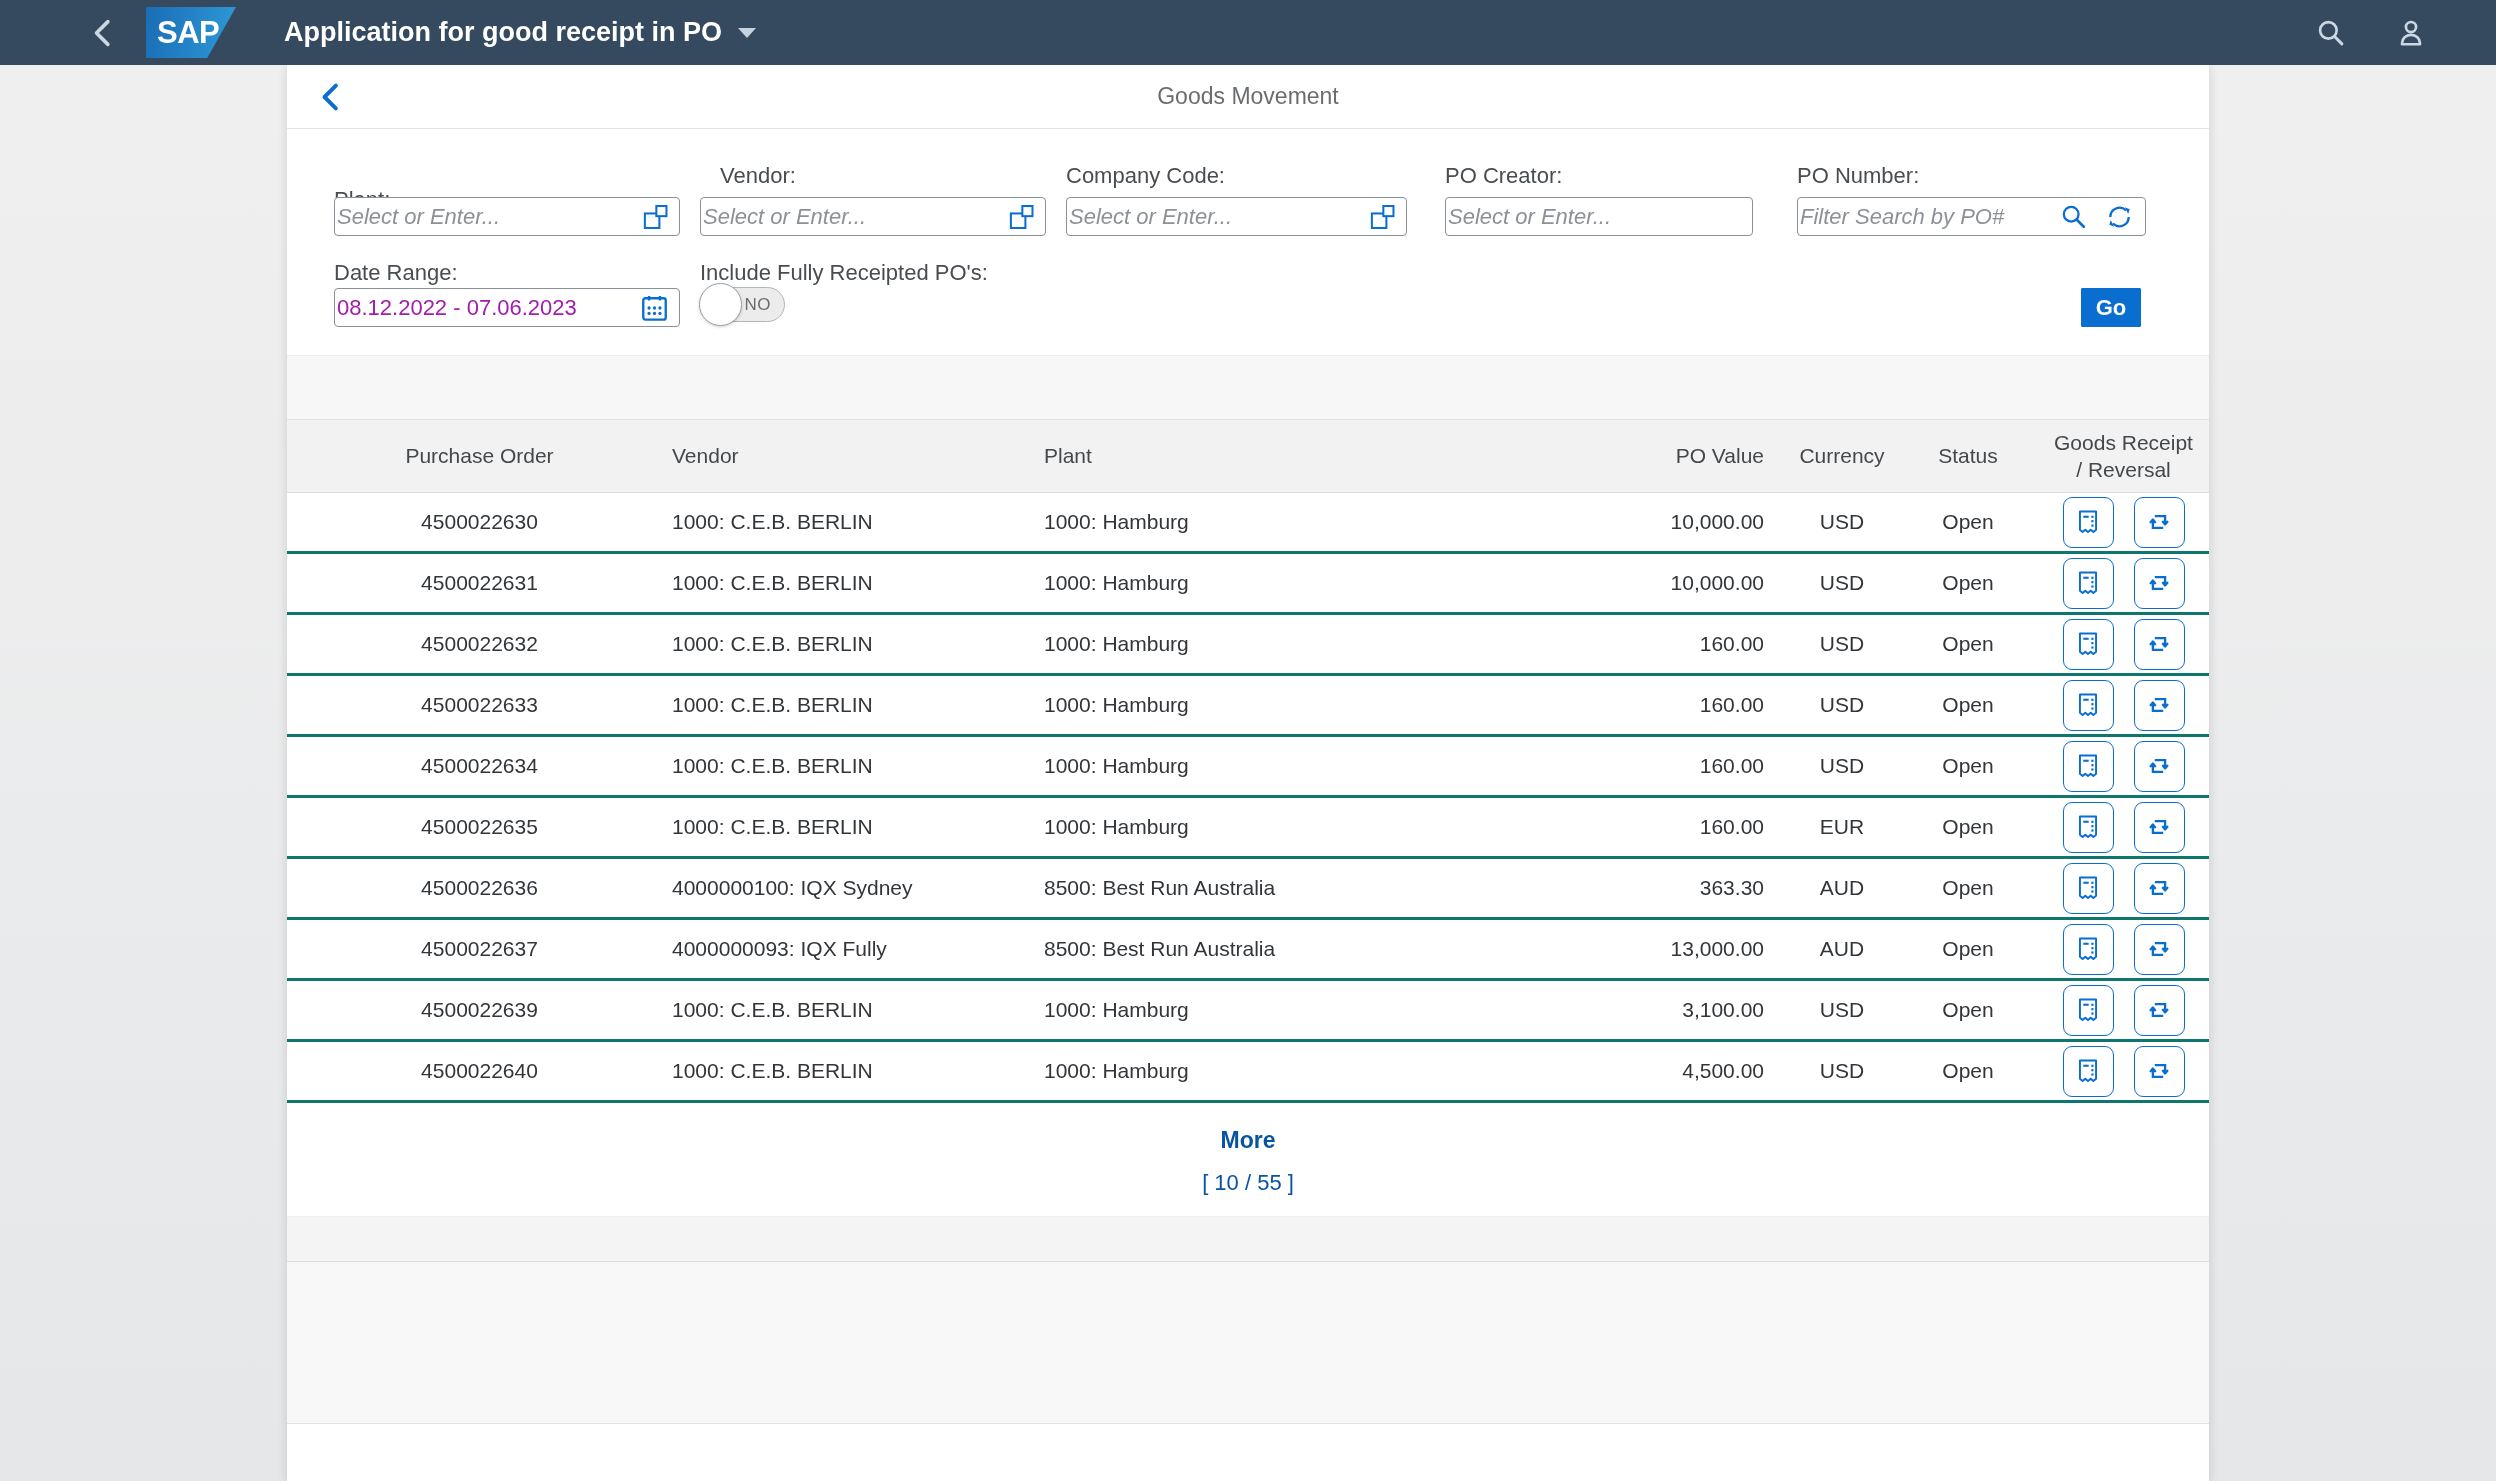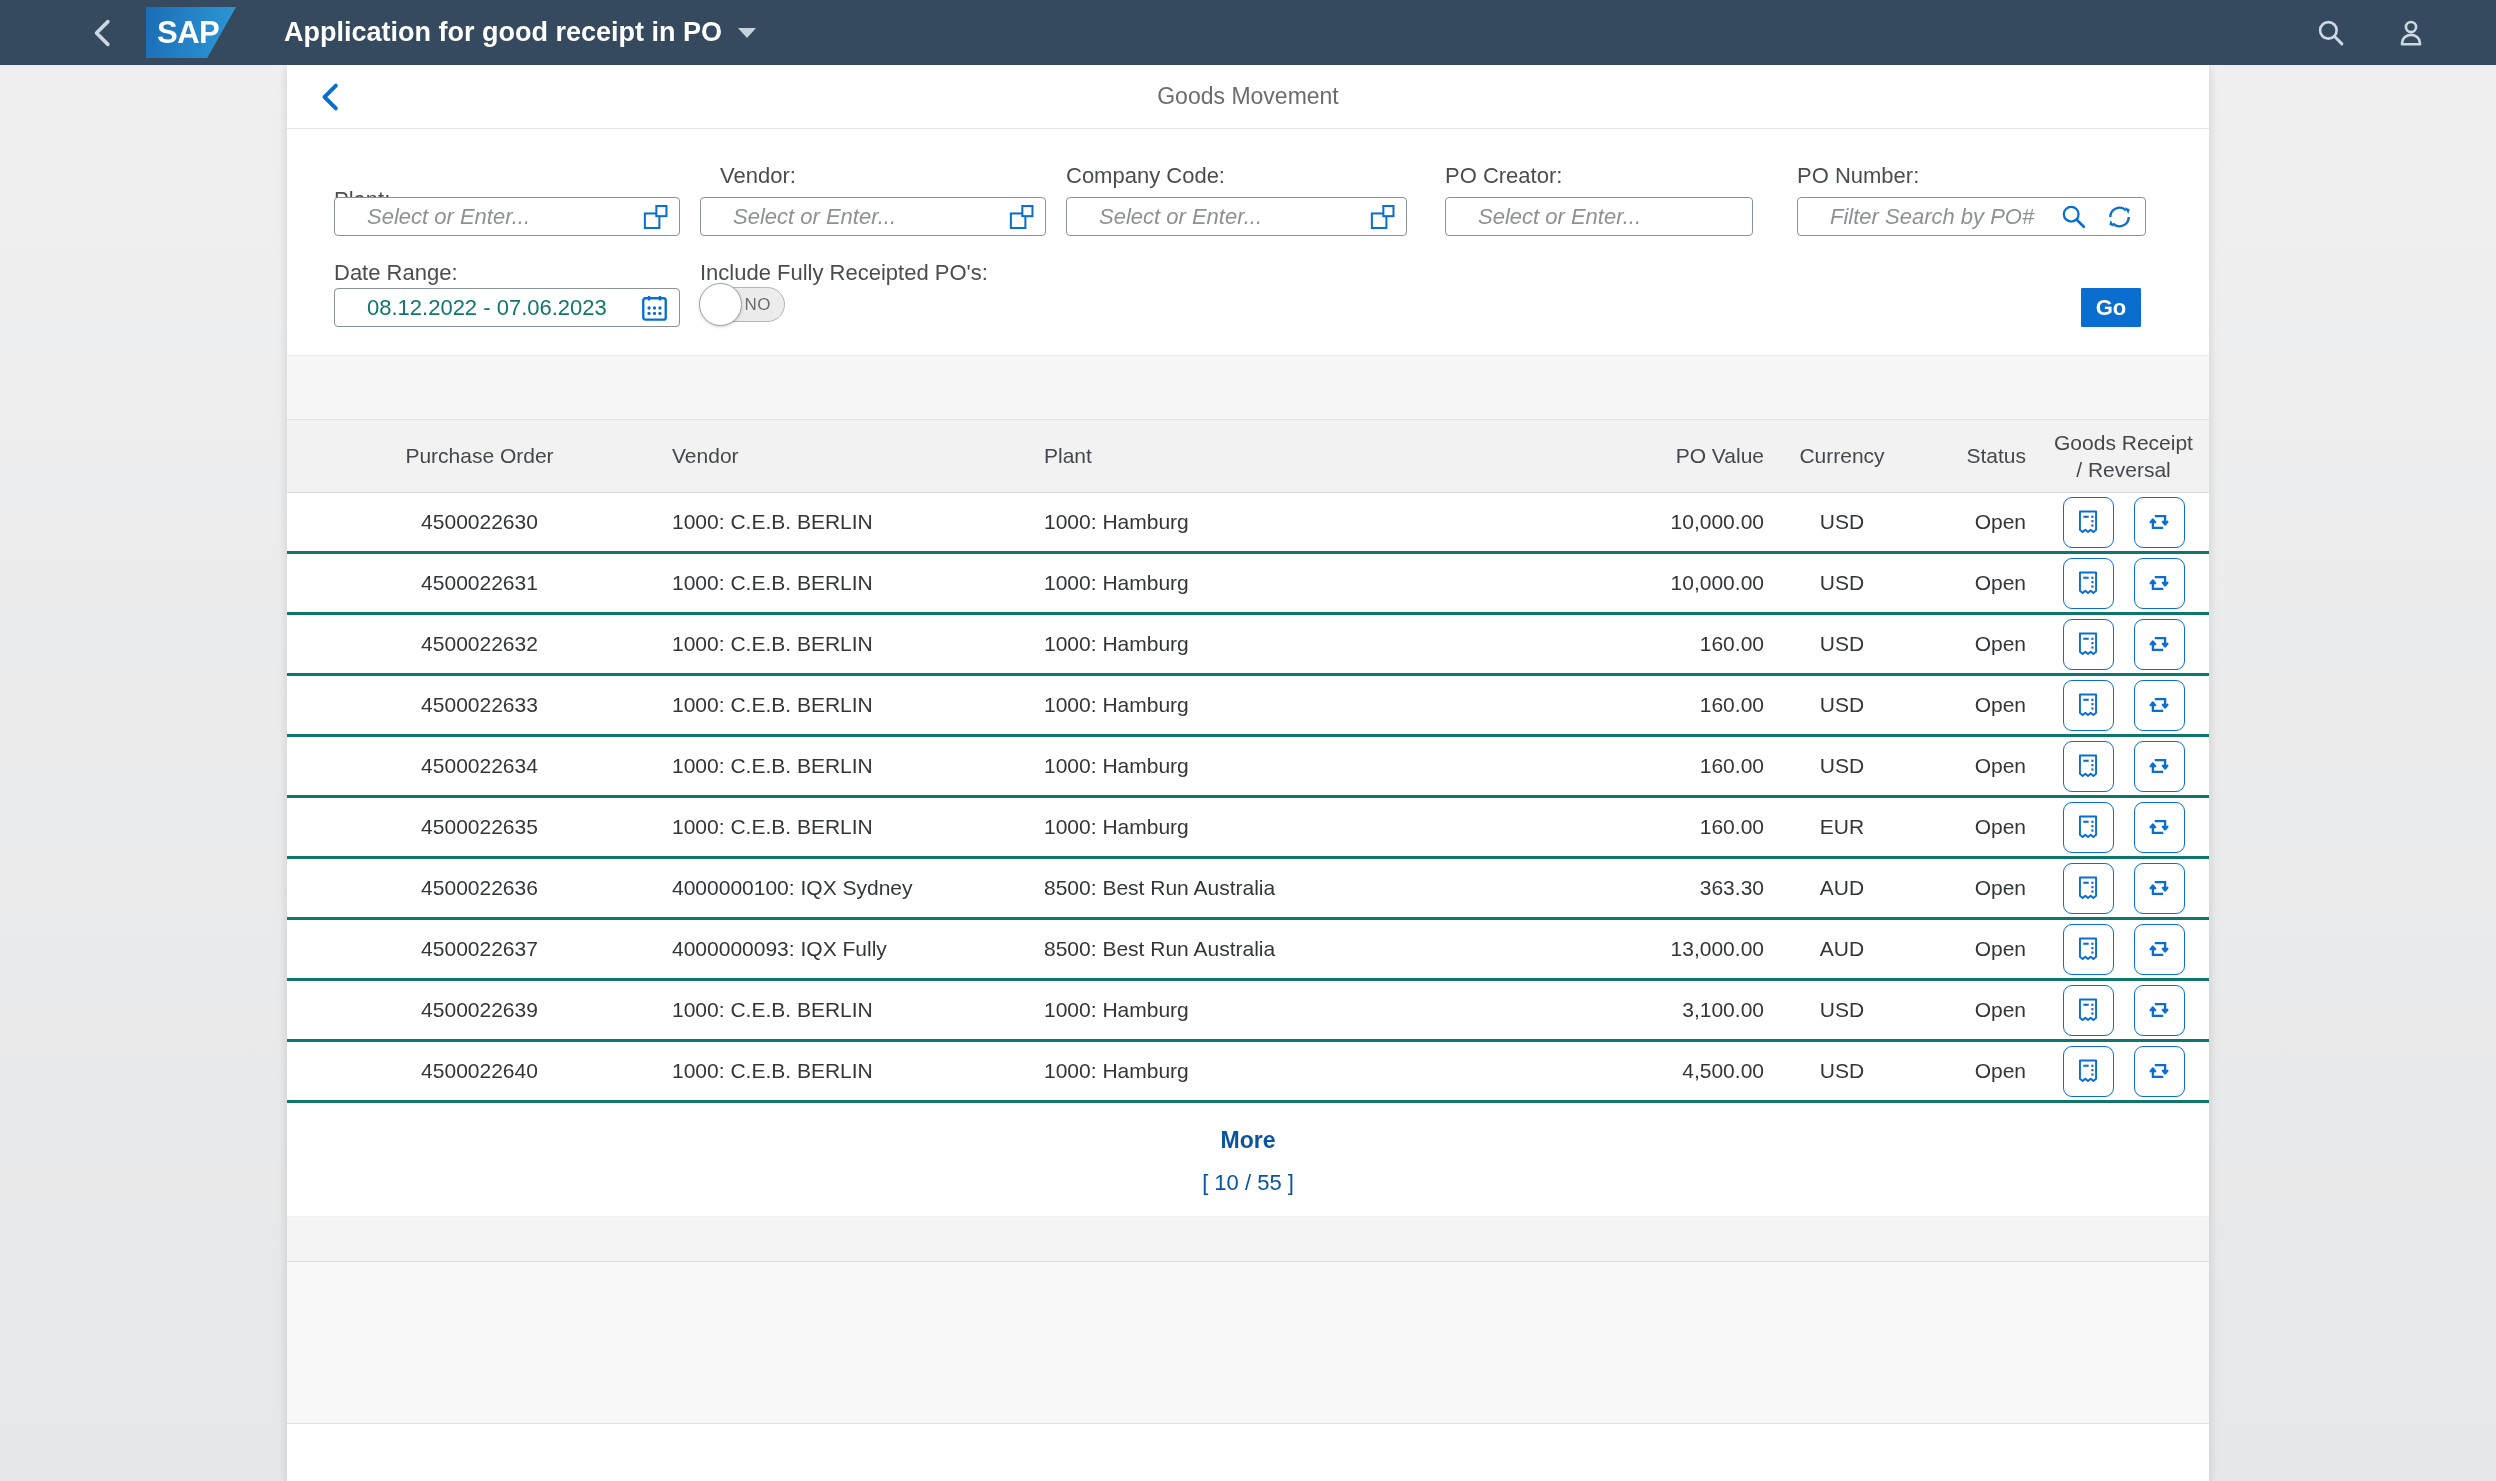--- a/index.html
+++ b/index.html
@@ -25,21 +25,21 @@
 
   .subheader{height:64px;border-bottom:1px solid #e5e5e5;position:relative;display:flex;align-items:center;justify-content:center;box-sizing:border-box;}
   .page-back{position:absolute;left:26px;top:14px;width:36px;height:36px;background:none;border:none;padding:0;display:flex;align-items:center;justify-content:center;cursor:pointer;}
   .page-title{font-size:23px;color:#6a6d70;}
 
   
   .filters{position:relative;height:227px;border-bottom:1px solid #ececec;box-sizing:border-box;}
   .f-label{position:absolute;font-size:22px;color:#484d52;white-space:nowrap;}
   .f-field{position:absolute;height:39px;}
   .f-field input{width:100%;height:100%;box-sizing:border-box;border:1px solid #89919a;border-radius:4px;
-    font-family:inherit;font-size:22px;color:#0f766e;padding:0 48px 0 32px;background:#fff;outline:none;}
+    font-family:inherit;font-size:22px;color:#a21caf;padding:0 48px 0 2px;background:#fff;outline:none;}
   .f-field input::placeholder{font-style:italic;color:#8d9196;opacity:1;}
   .f-field input.no-icon{padding-right:14px;}
   .f-field input.two-icons{padding-right:104px;}
   .fld-icon{position:absolute;top:50%;transform:translateY(-50%);display:flex;cursor:pointer;color:#0a6ed1;}
 
   .go-btn{position:absolute;width:60px;height:39px;background:#0a6ed1;color:#fff;border:1px solid #0a6ed1;border-radius:1px;
     font-family:inherit;font-size:22px;font-weight:bold;cursor:pointer;display:flex;align-items:center;justify-content:center;}
 
   .switch{position:absolute;width:88px;height:43px;cursor:pointer;}
   .switch-track{position:absolute;left:0;top:4px;width:85px;height:35px;border:1px solid #b3b7bb;border-radius:18px;background:#ececec;
@@ -52,21 +52,21 @@
 
   
   .thead{height:73px;background:#f2f2f2;border-bottom:1px solid #dedede;display:flex;align-items:center;font-size:21px;color:#44484c;box-sizing:border-box;}
   .trow{height:61px;display:flex;align-items:center;border-bottom:3px solid #0f766e;font-size:21px;color:#32363a;background:#fff;box-sizing:border-box;}
   .c{box-sizing:border-box;white-space:nowrap;overflow:hidden;}
   .c1{width:385px;text-align:center;}
   .c2{width:372px;text-align:left;}
   .c3{width:565px;text-align:left;}
   .c4{width:165px;text-align:right;padding-right:10px;}
   .c5{width:136px;text-align:center;}
-  .c6{width:116px;text-align:right;}
+  .c6{width:116px;text-align:center;}
   .c7{width:183px;display:flex;align-items:center;justify-content:center;padding-left:12px;}
   .th-actions{line-height:27px;text-align:center;display:block;}
   .act-btn{width:51px;height:51px;border:1.5px solid #0a6ed1;border-radius:9px;background:#fff;color:#0a6ed1;
     display:flex;align-items:center;justify-content:center;margin:0 10px;cursor:pointer;padding:0;}
 
   .tfoot{height:113px;text-align:center;background:#fff;}
   .more-link{display:block;margin:0 auto;padding-top:24px;font-size:23px;font-weight:bold;color:#0854a0;background:none;border:none;cursor:pointer;font-family:inherit;width:100%;}
   .page-indicator{margin-top:15px;font-size:22px;color:#0854a0;}
 
   .band-a{height:46px;background:#f4f4f4;border-top:1px solid #efefef;border-bottom:1px solid #dcdcdc;box-sizing:border-box;}

